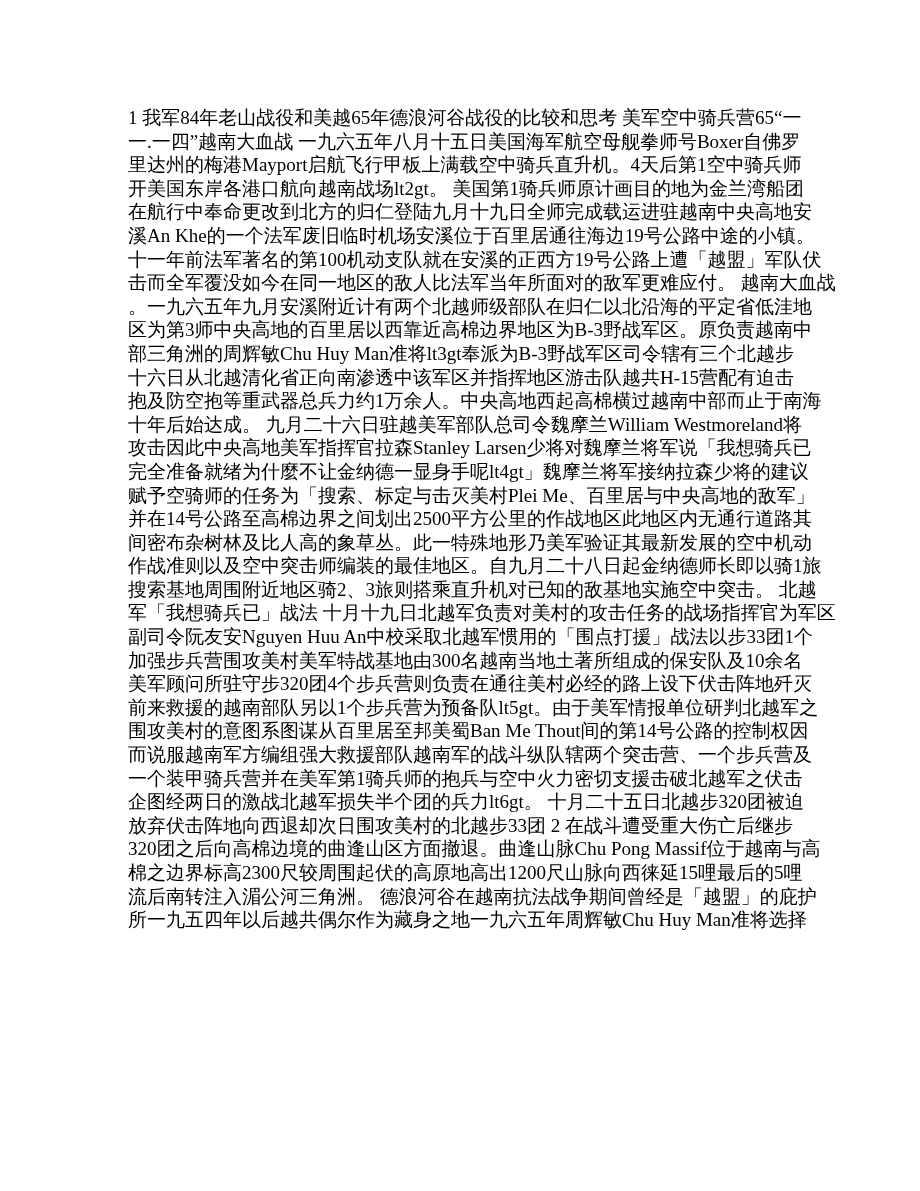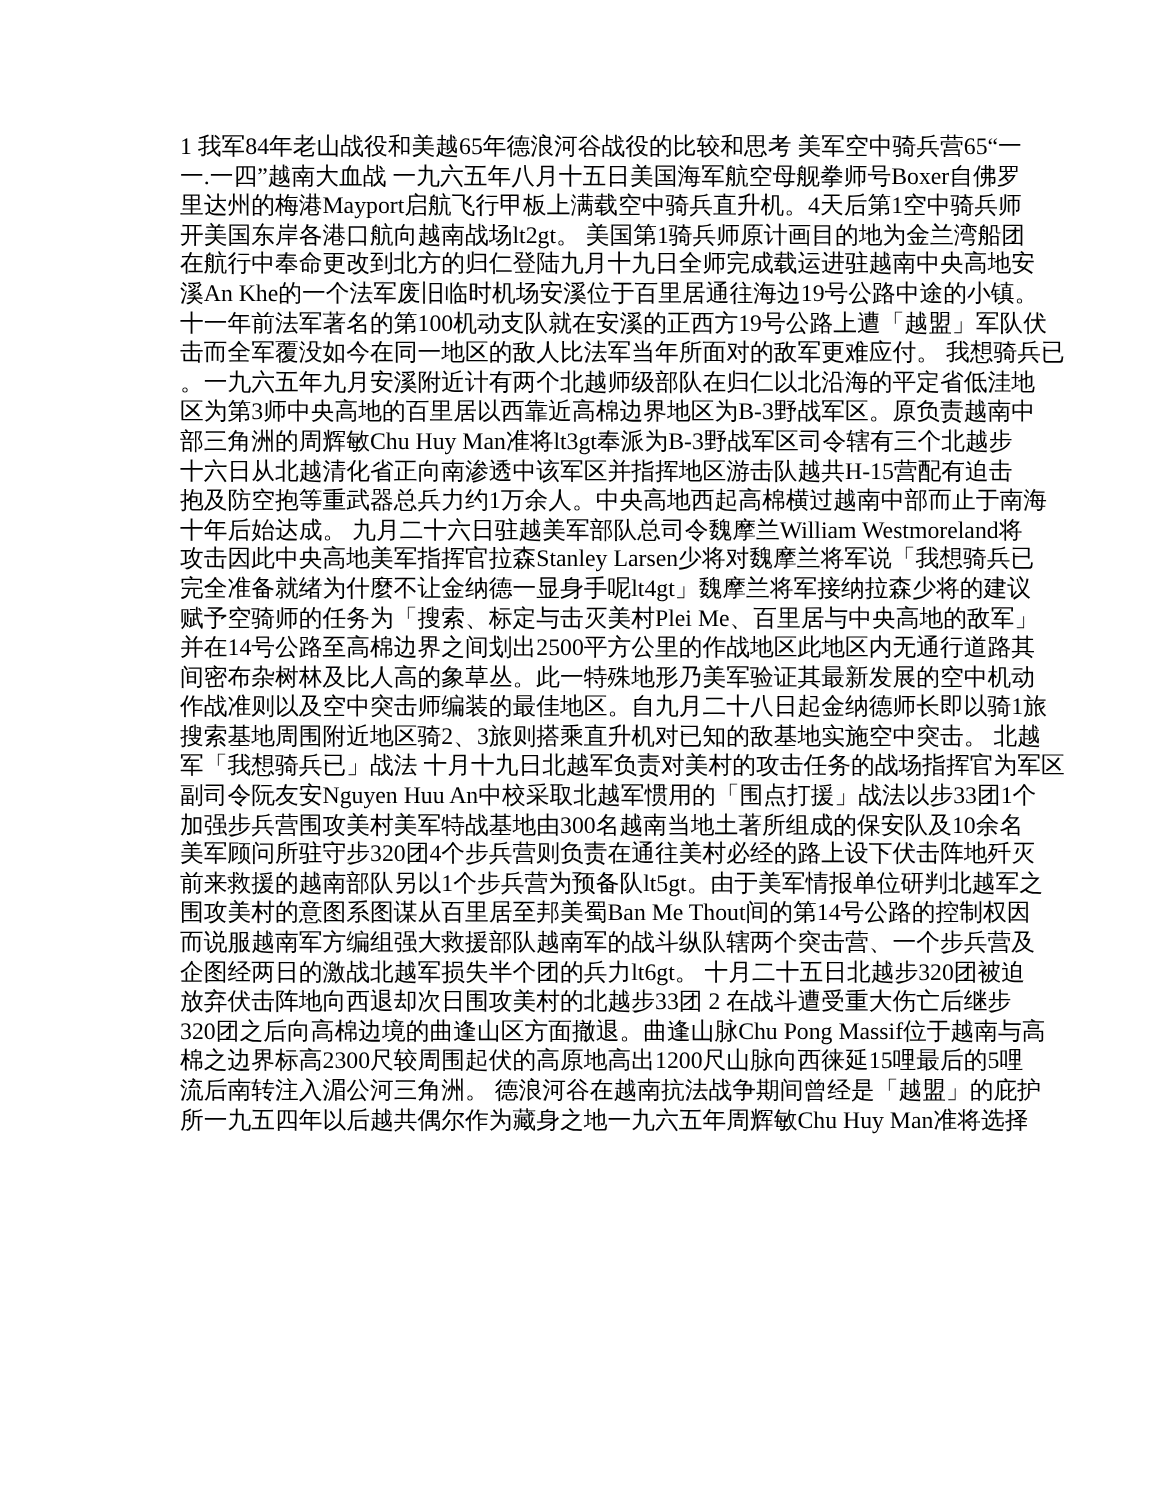--- a/index.html
+++ b/index.html
@@ -11,21 +11,21 @@
     font-family: "Liberation Serif", "DejaVu Serif", serif;
   }
   .page {
     position: relative;
     width: 920px;
     height: 1191px;
     background: #ffffff;
   }
   .text-block {
     position: absolute;
-    left: 144px;
+    left: 128px;
     top: 106px;
     width: 665px;
     color: #000000;
   }
   .line {
     font-size: 19px;
     line-height: 23.6px;
     height: 23.6px;
     white-space: nowrap;
     text-align: justify;
@@ -41,41 +41,42 @@
 
 <div class="page">
   <div class="text-block" style="color: rgb(0, 0, 0);">
       <div class="line">1  我军84年老山战役和美越65年德浪河谷战役的比较和思考  美军空中骑兵营65“一</div>
       <div class="line">一.一四”越南大血战  一九六五年八月十五日美国海军航空母舰拳师号Boxer自佛罗</div>
       <div class="line">里达州的梅港Mayport启航飞行甲板上满载空中骑兵直升机。4天后第1空中骑兵师</div>
       <div class="line">开美国东岸各港口航向越南战场lt2gt。  美国第1骑兵师原计画目的地为金兰湾船团</div>
       <div class="line">在航行中奉命更改到北方的归仁登陆九月十九日全师完成载运进驻越南中央高地安</div>
       <div class="line">溪An Khe的一个法军废旧临时机场安溪位于百里居通往海边19号公路中途的小镇。</div>
       <div class="line">十一年前法军著名的第100机动支队就在安溪的正西方19号公路上遭「越盟」军队伏</div>
-      <div class="line">击而全军覆没如今在同一地区的敌人比法军当年所面对的敌军更难应付。 我想骑兵已</div>
+      <div class="line">击而全军覆没如今在同一地区的敌人比法军当年所面对的敌军更难应付。 越南大血战</div>
       <div class="line">。一九六五年九月安溪附近计有两个北越师级部队在归仁以北沿海的平定省低洼地</div>
       <div class="line">区为第3师中央高地的百里居以西靠近高棉边界地区为B-3野战军区。原负责越南中</div>
       <div class="line">部三角洲的周辉敏Chu Huy Man准将lt3gt奉派为B-3野战军区司令辖有三个北越步</div>
       <div class="line">十六日从北越清化省正向南渗透中该军区并指挥地区游击队越共H-15营配有迫击</div>
       <div class="line">抱及防空抱等重武器总兵力约1万余人。中央高地西起高棉横过越南中部而止于南海</div>
       <div class="line">十年后始达成。  九月二十六日驻越美军部队总司令魏摩兰William Westmoreland将</div>
       <div class="line">攻击因此中央高地美军指挥官拉森Stanley Larsen少将对魏摩兰将军说「我想骑兵已</div>
       <div class="line">完全准备就绪为什麼不让金纳德一显身手呢lt4gt」魏摩兰将军接纳拉森少将的建议</div>
       <div class="line">赋予空骑师的任务为「搜索、标定与击灭美村Plei Me、百里居与中央高地的敌军」</div>
       <div class="line">并在14号公路至高棉边界之间划出2500平方公里的作战地区此地区内无通行道路其</div>
       <div class="line">间密布杂树林及比人高的象草丛。此一特殊地形乃美军验证其最新发展的空中机动</div>
       <div class="line">作战准则以及空中突击师编装的最佳地区。自九月二十八日起金纳德师长即以骑1旅</div>
       <div class="line">搜索基地周围附近地区骑2、3旅则搭乘直升机对已知的敌基地实施空中突击。  北越</div>
       <div class="line">军「我想骑兵已」战法  十月十九日北越军负责对美村的攻击任务的战场指挥官为军区</div>
       <div class="line">副司令阮友安Nguyen Huu An中校采取北越军惯用的「围点打援」战法以步33团1个</div>
       <div class="line">加强步兵营围攻美村美军特战基地由300名越南当地土著所组成的保安队及10余名</div>
       <div class="line">美军顾问所驻守步320团4个步兵营则负责在通往美村必经的路上设下伏击阵地歼灭</div>
       <div class="line">前来救援的越南部队另以1个步兵营为预备队lt5gt。由于美军情报单位研判北越军之</div>
       <div class="line">围攻美村的意图系图谋从百里居至邦美蜀Ban Me Thout间的第14号公路的控制权因</div>
       <div class="line">而说服越南军方编组强大救援部队越南军的战斗纵队辖两个突击营、一个步兵营及</div>
+      <div class="line">一个装甲骑兵营并在美军第1骑兵师的抱兵与空中火力密切支援击破北越军之伏击</div>
       <div class="line">企图经两日的激战北越军损失半个团的兵力lt6gt。  十月二十五日北越步320团被迫</div>
       <div class="line">放弃伏击阵地向西退却次日围攻美村的北越步33团  2  在战斗遭受重大伤亡后继步</div>
       <div class="line">320团之后向高棉边境的曲逢山区方面撤退。曲逢山脉Chu Pong Massif位于越南与高</div>
       <div class="line">棉之边界标高2300尺较周围起伏的高原地高出1200尺山脉向西徕延15哩最后的5哩</div>
       <div class="line">流后南转注入湄公河三角洲。  德浪河谷在越南抗法战争期间曾经是「越盟」的庇护</div>
       <div class="line">所一九五四年以后越共偶尔作为藏身之地一九六五年周辉敏Chu Huy Man准将选择</div>
     </div>
 </div>
 
 </body></html>

